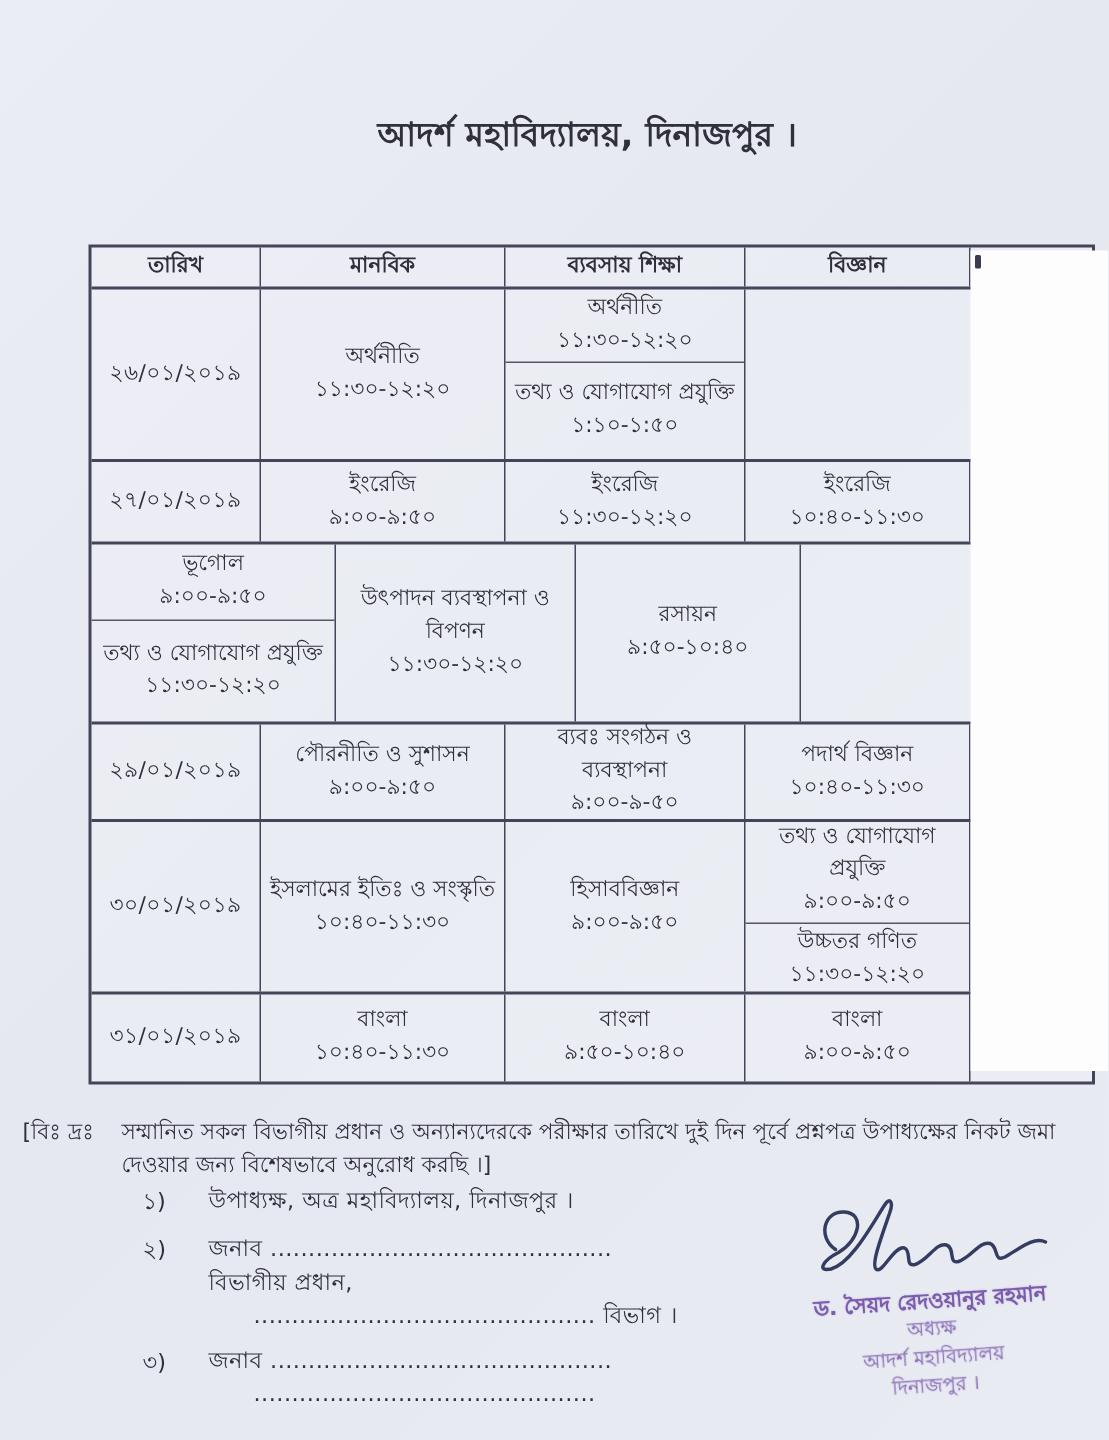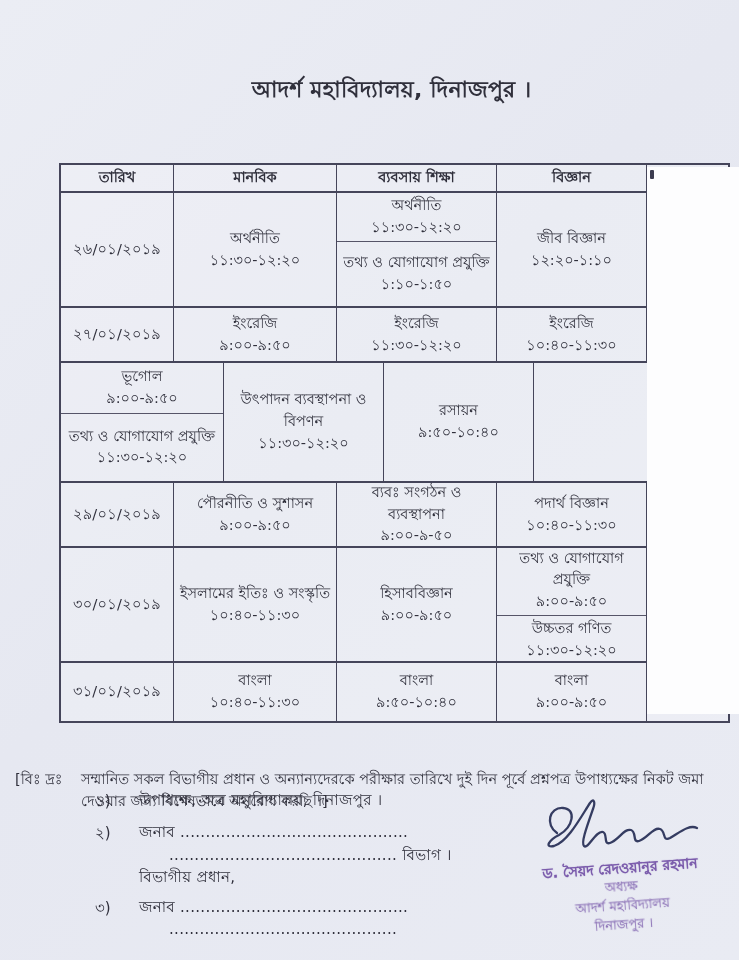--- a/index.html
+++ b/index.html
@@ -43,21 +43,21 @@
   .whiteout{
     position:absolute; left:647px; top:167px; width:92px; height:547px;
     background:#fdfdfe;
   }
   .glyph-remnant{
     position:absolute; left:650px; top:170px; width:4px; height:9px;
     background:#3c3c50; border-radius:1px;
   }
   
   .note{
-    position:absolute; left:15px; top:768px; width:706px;
+    position:absolute; left:15px; top:744px; width:706px;
     display:flex; font-size:14.5px; line-height:1.55;
   }
   .note-label{flex:0 0 62px; white-space:nowrap;}
   .note-text{flex:1; padding-left:4px;}
   
   .dist{position:absolute; left:95px; top:789px; width:420px; font-size:15px;}
   .dist-heading{
     font-weight:bold; text-decoration:underline; text-underline-offset:3px;
     margin-bottom:6px;
   }
@@ -105,26 +105,20 @@
         <div class="t-cell subj-col c2 split">
           <div class="sub" style="flex: 1 1 0%;">
             <div class="subj">অর্থনীতি</div>
             <div class="time">১১:৩০-১২:২০</div>
           </div>
           <div class="sub" style="flex: 1.38 1 0%;">
             <div class="subj">তথ্য ও যোগাযোগ প্রযুক্তি</div>
             <div class="time">১:১০-১:৫০</div>
           </div>
         </div>
-        <div class="t-cell subj-col c3">
-          <div class="sub" style="flex: 1 1 0%;">
-            <div class="subj">জীব বিজ্ঞান</div>
-            <div class="time">১২:২০-১:১০</div>
-          </div>
-        </div>
         <div class="t-cell c4"></div>
       </div>
       <div class="t-row" style="height: 55px;">
         <div class="t-cell c0">
           <div class="date">২৭/০১/২০১৯</div>
         </div>
         <div class="t-cell subj-col c1">
           <div class="sub" style="flex: 1 1 0%;">
             <div class="subj">ইংরেজি</div>
             <div class="time">৯:০০-৯:৫০</div>
@@ -260,22 +254,22 @@
         <div class="dist-item">
           <div class="dist-num">১)</div>
           <div class="dist-lines">
             <div class="dist-line">উপাধ্যক্ষ, অত্র মহাবিদ্যালয়, দিনাজপুর ।</div>
           </div>
         </div>
         <div class="dist-item">
           <div class="dist-num">২)</div>
           <div class="dist-lines">
             <div class="dist-line">জনাব .............................................</div>
+            <div class="dist-line">বিভাগীয় প্রধান,</div>
             <div class="dist-line indent">............................................. বিভাগ ।</div>
-            <div class="dist-line">বিভাগীয় প্রধান,</div>
           </div>
         </div>
         <div class="dist-item">
           <div class="dist-num">৩)</div>
           <div class="dist-lines">
             <div class="dist-line">জনাব .............................................</div>
             <div class="dist-line indent">.............................................</div>
           </div>
         </div>
       </div>

